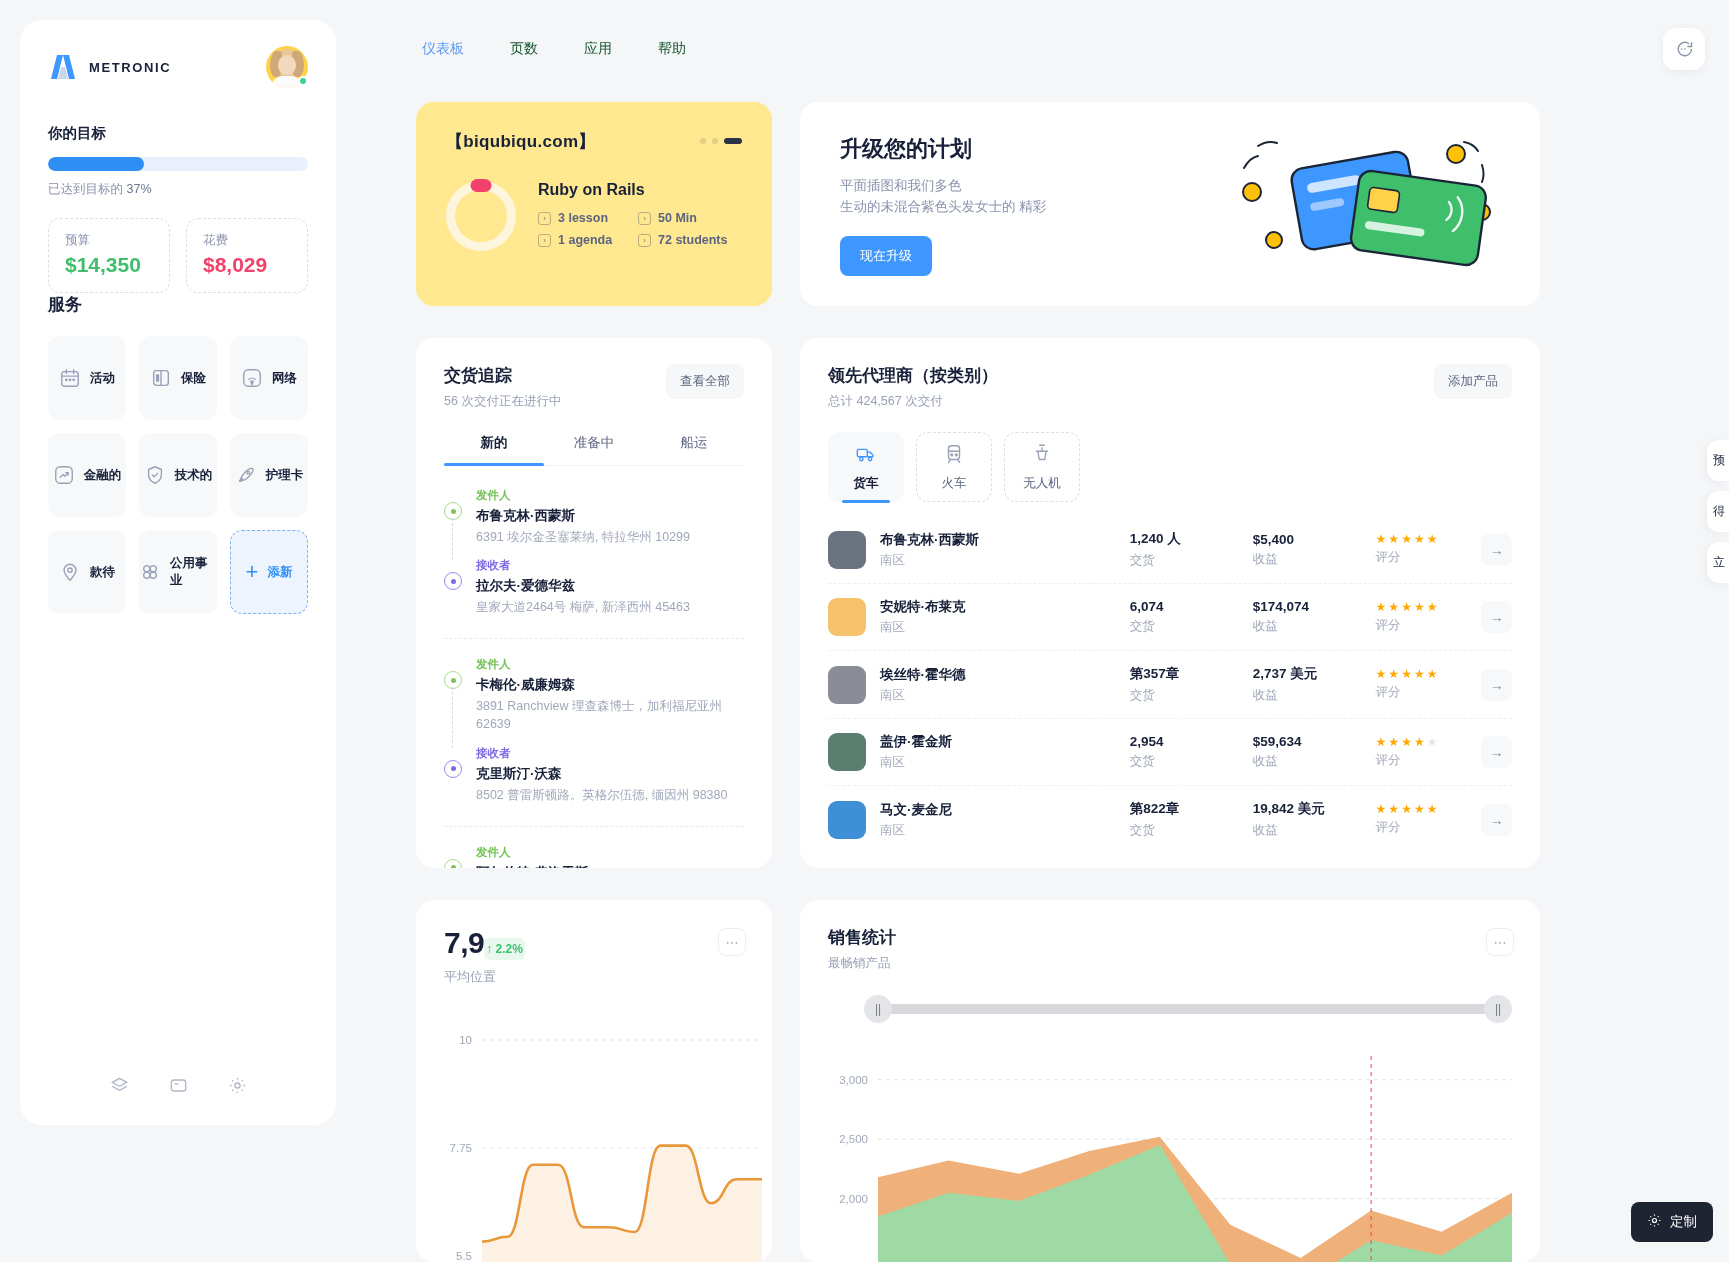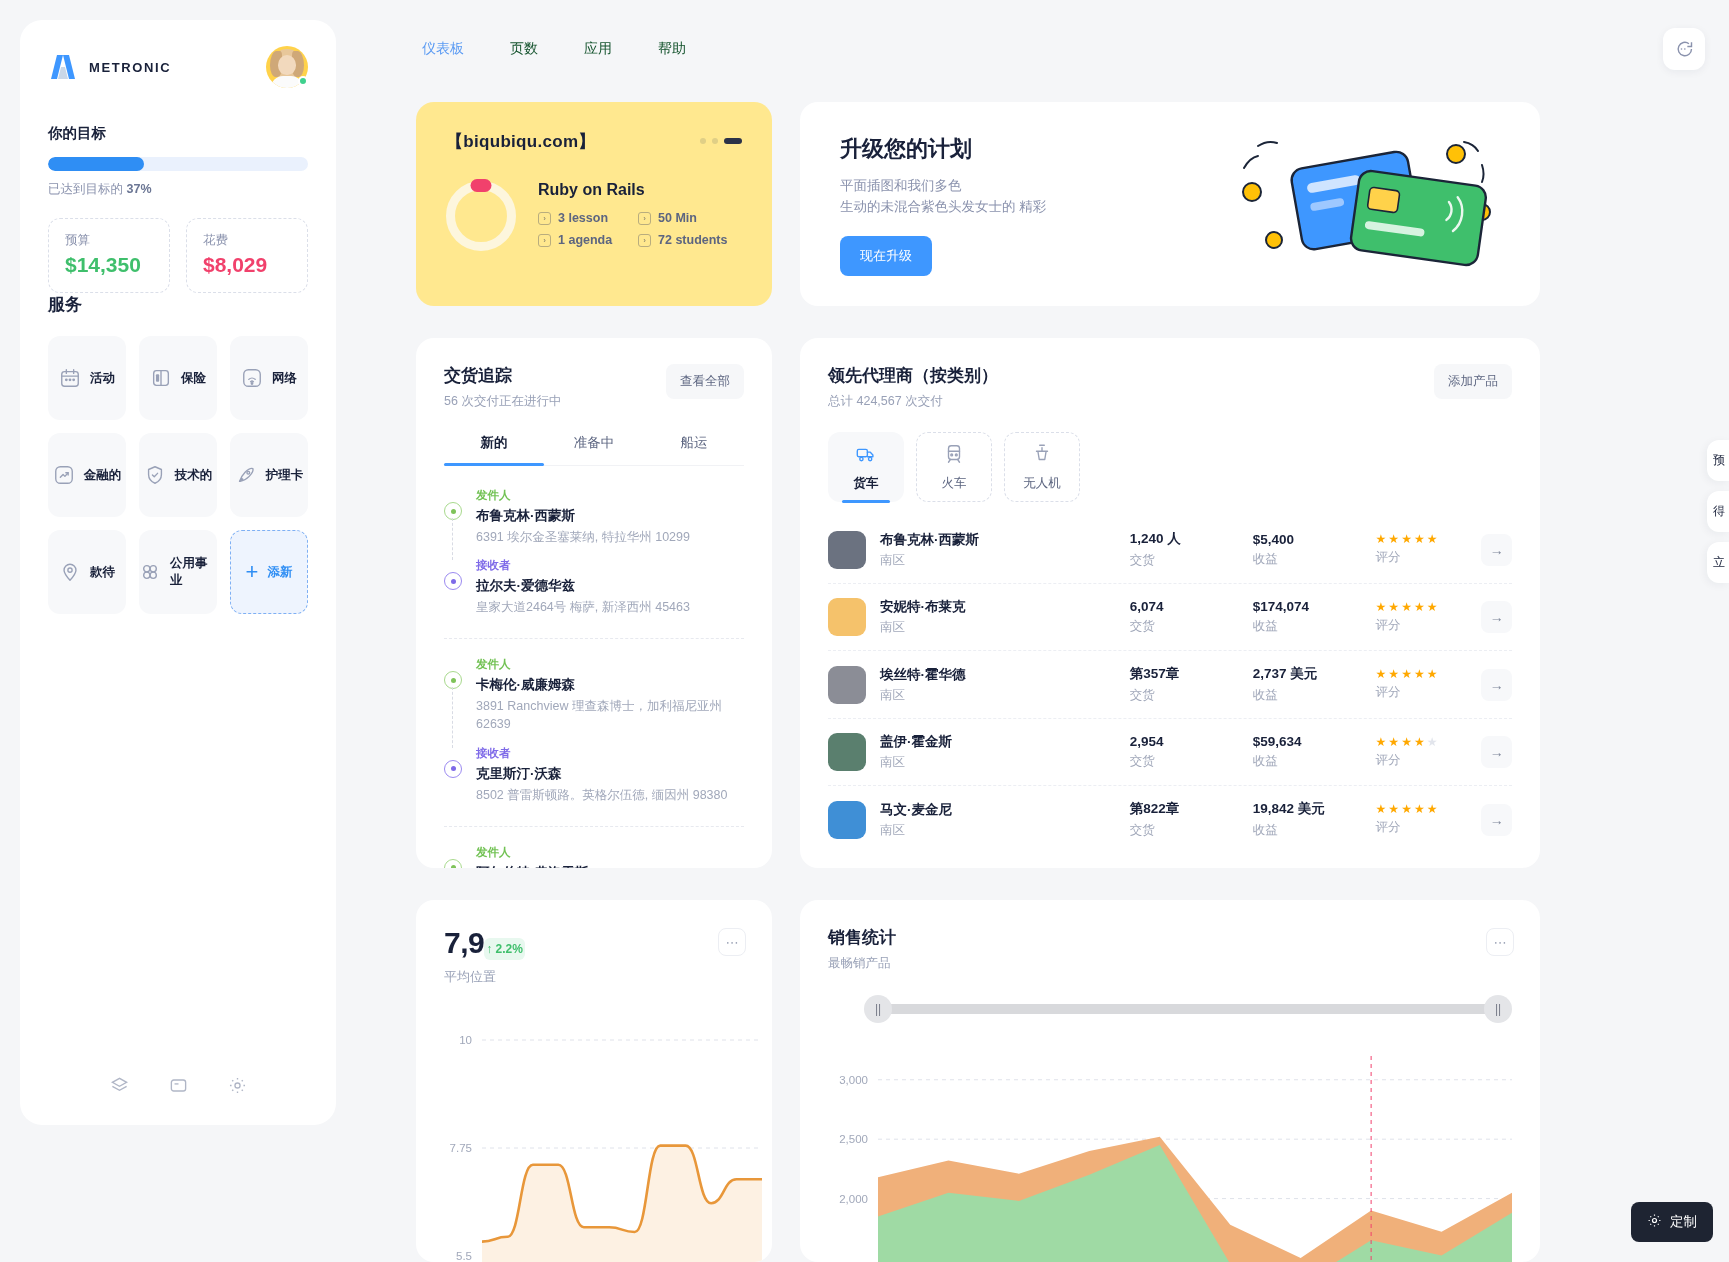--- a/index.html
+++ b/index.html
@@ -38,21 +38,21 @@
     background: #3fd18e; border: 2px solid #fff;
   }
 
   .goal-title { margin-top: 36px; font-size: 14.5px; font-weight: bold; color: #19213a; }
   .progress-track {
     margin-top: 14px; height: 14px; border-radius: 7px;
     background: #eaf1fd; position: relative; overflow: hidden;
   }
   .progress-fill { height: 100%; border-radius: 7px; background: #2f8ef4; }
   .progress-label { margin-top: 10px; font-size: 12.5px; color: #8a92ad; }
-  .progress-label b { color: #6b7694; font-weight: bold; }
+  .progress-label b { color: #6b7694; font-weight: normal; }
 
   .stat-row { display: flex; gap: 16px; margin-top: 20px; }
   .stat-box {
     flex: 1; border: 1px dashed #dbdfe9; border-radius: 12px;
     padding: 13px 16px 15px 16px;
   }
   .stat-label { font-size: 12.5px; color: #8a92ad; }
   .stat-value { margin-top: 4px; font-size: 21px; font-weight: bold; }
   .stat-value.green { color: #3fbf6c; }
   .stat-value.red { color: #f1416c; }

